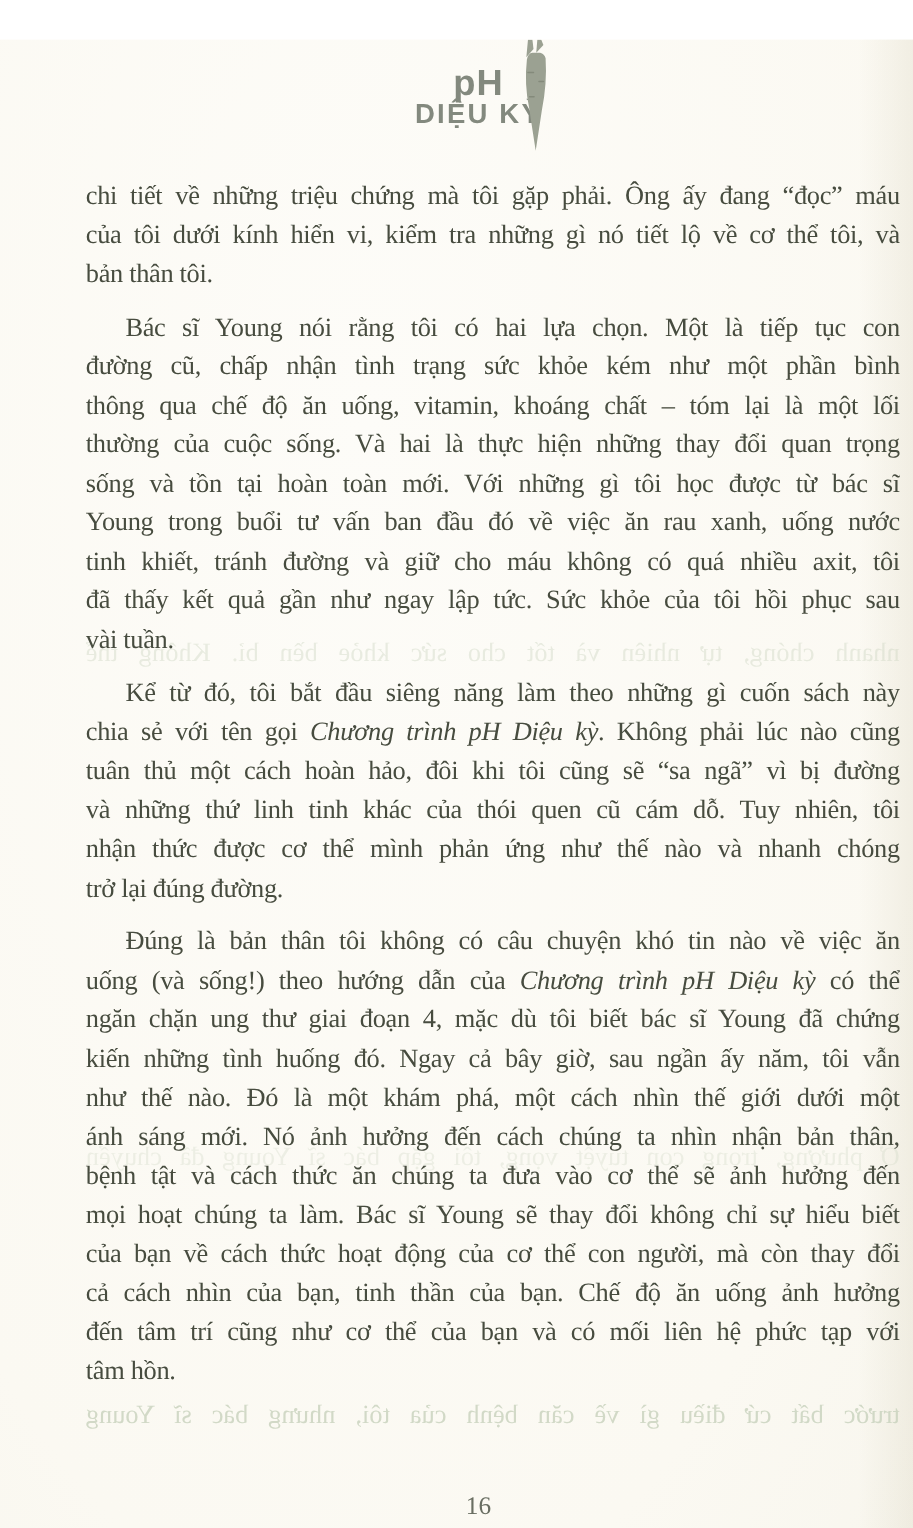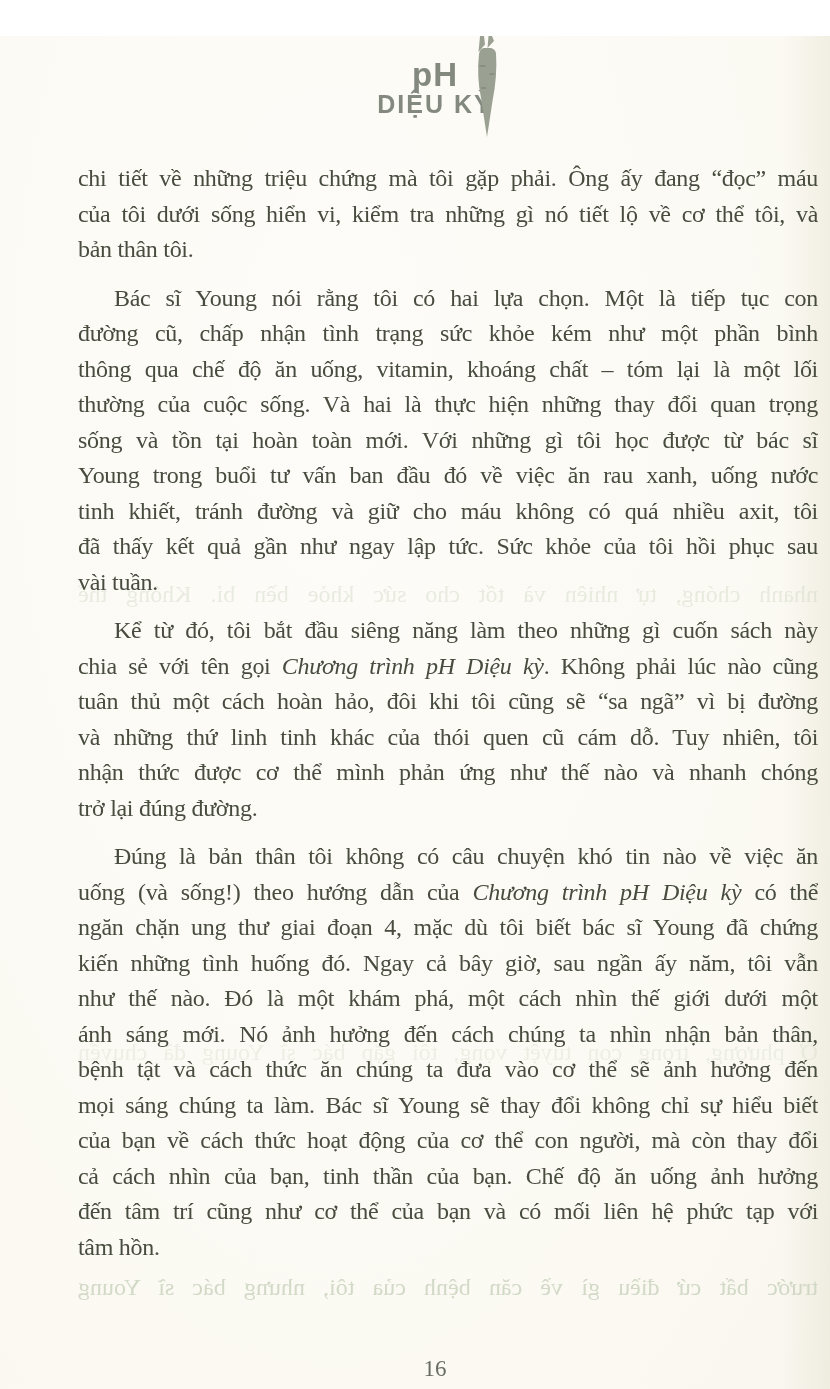--- a/index.html
+++ b/index.html
@@ -84,21 +84,21 @@
 
   <div id="ghost-layer">
       <div class="ghost" style="top: 543px; opacity: 0.38; color: rgb(200, 210, 189);">nhanh chóng, tự nhiên và tốt cho sức khỏe bền bỉ. Không thể</div>
       <div class="ghost" style="top: 1001px; opacity: 0.28; color: rgb(200, 210, 189);">Ở phương, trong con tuyệt vọng, tôi gặp bác sĩ Young đã chuyển</div>
       <div class="ghost" style="top: 1236px; opacity: 0.8; color: rgb(200, 210, 189);">trước bất cứ điều gì về căn bệnh của tôi, nhưng bác sĩ Young</div>
     </div>
 
   <div class="bodytext" id="bodytext" style="color: rgb(71, 76, 63);">
       <div class="para">
         <div class="line">chi tiết về những triệu chứng mà tôi gặp phải. Ông ấy đang “đọc” máu</div>
-        <div class="line">của tôi dưới sống hiển vi, kiểm tra những gì nó tiết lộ về cơ thể tôi, và</div>
+        <div class="line">của tôi dưới kính hiển vi, kiểm tra những gì nó tiết lộ về cơ thể tôi, và</div>
         <div class="line lastline">bản thân tôi.</div>
       </div>
       <div class="para">
         <div class="line firstline">Bác sĩ Young nói rằng tôi có hai lựa chọn. Một là tiếp tục con</div>
         <div class="line">đường cũ, chấp nhận tình trạng sức khỏe kém như một phần bình</div>
         <div class="line">thông qua chế độ ăn uống, vitamin, khoáng chất – tóm lại là một lối</div>
         <div class="line">thường của cuộc sống. Và hai là thực hiện những thay đổi quan trọng</div>
         <div class="line">sống và tồn tại hoàn toàn mới. Với những gì tôi học được từ bác sĩ</div>
         <div class="line">Young trong buổi tư vấn ban đầu đó về việc ăn rau xanh, uống nước</div>
         <div class="line">tinh khiết, tránh đường và giữ cho máu không có quá nhiều axit, tôi</div>
@@ -114,21 +114,21 @@
         <div class="line lastline">trở lại đúng đường.</div>
       </div>
       <div class="para">
         <div class="line firstline">Đúng là bản thân tôi không có câu chuyện khó tin nào về việc ăn</div>
         <div class="line">uống (và sống!) theo hướng dẫn của <em>Chương trình pH Diệu kỳ</em> có thể</div>
         <div class="line">ngăn chặn ung thư giai đoạn 4, mặc dù tôi biết bác sĩ Young đã chứng</div>
         <div class="line">kiến những tình huống đó. Ngay cả bây giờ, sau ngần ấy năm, tôi vẫn</div>
         <div class="line">như thế nào. Đó là một khám phá, một cách nhìn thế giới dưới một</div>
         <div class="line">ánh sáng mới. Nó ảnh hưởng đến cách chúng ta nhìn nhận bản thân,</div>
         <div class="line">bệnh tật và cách thức ăn chúng ta đưa vào cơ thể sẽ ảnh hưởng đến</div>
-        <div class="line">mọi sáng chúng ta làm. Bác sĩ Young sẽ thay đổi không chỉ sự hiểu biết</div>
+        <div class="line">mọi hoạt chúng ta làm. Bác sĩ Young sẽ thay đổi không chỉ sự hiểu biết</div>
         <div class="line">của bạn về cách thức hoạt động của cơ thể con người, mà còn thay đổi</div>
         <div class="line">cả cách nhìn của bạn, tinh thần của bạn. Chế độ ăn uống ảnh hưởng</div>
         <div class="line">đến tâm trí cũng như cơ thể của bạn và có mối liên hệ phức tạp với</div>
         <div class="line lastline">tâm hồn.</div>
       </div>
     </div>
 
   <div class="pagenum" style="color: rgb(105, 110, 98);">16</div>
 
 </div>

